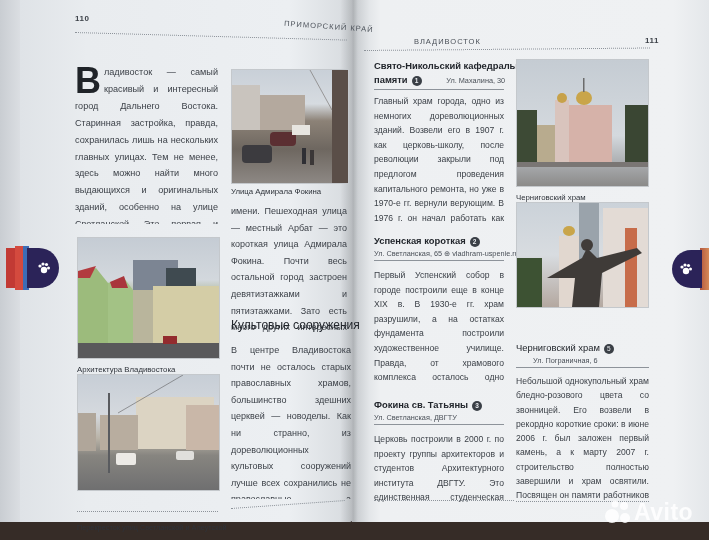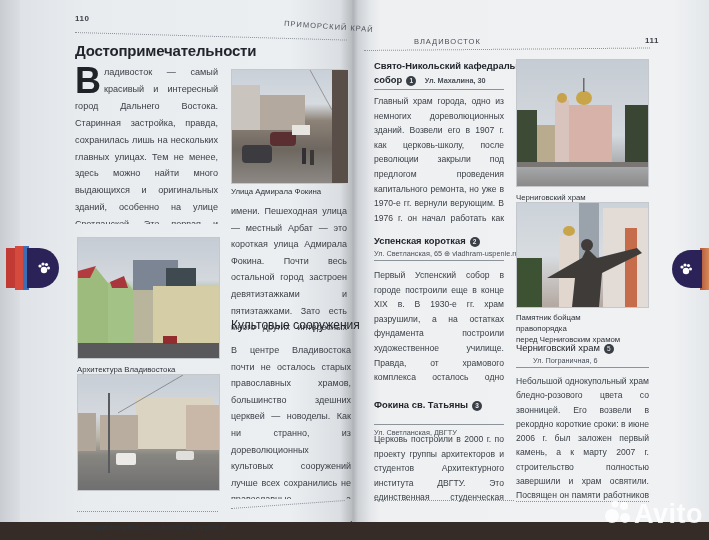--- a/index.html
+++ b/index.html
@@ -42,37 +42,36 @@
   .tab-left { position:absolute; left:6px; top:246px; width:46px; height:44px; }
   .tab-left .s1 { position:absolute; left:0; top:2px; width:9px; height:40px; background:#c23a34; }
   .tab-left .s2 { position:absolute; left:9px; top:0; width:8px; height:44px; background:#d44a3e; }
   .tab-left .s3 { position:absolute; left:17px; top:0; width:6px; height:44px; background:#3d6db5; }
   .tab-circle { position:absolute; width:32px; height:40px; background:#2b2358; border-radius:0 20px 20px 0; }
   .tab-right-circle { position:absolute; left:672px; top:250px; width:30px; height:38px; background:#2b2358; border-radius:20px 0 0 20px; }
   .tab-right-edge { position:absolute; left:700px; top:248px; width:9px; height:42px; background:linear-gradient(90deg,#b2573f,#d68a57); }
   .paw { position:absolute; width:14px; height:14px; }
 
   .watermark { position:absolute; left:604px; top:499px; width:100px; height:26px; }
-  .watermark .txt { position:absolute; left:30px; top:0; font-size:27px; font-weight:bold; color:rgba(255,255,255,0.85); letter-spacing:0.5px; }
+  .watermark .txt { position:absolute; left:30px; top:0; font-size:23px; font-weight:bold; color:rgba(255,255,255,0.85); letter-spacing:0.5px; }
 </style>
 </head>
 <body>
 
 <div class="book">
   <div class="page-edges-left"></div>
   <div class="page-left"></div>
   <div class="page-right"></div>
   <div class="spine-shadow"></div>
   <div class="table-bottom"></div>
 
   <div class="folio" style="left:75px;top:14px;">110</div>
   <div class="run-head" style="left:284px;top:22px;transform:rotate(4deg);">ПРИМОРСКИЙ КРАЙ</div>
   <div class="dotted" style="left:75px;top:32px;width:272px;transform:rotate(1.6deg);transform-origin:left;"></div>
 
-  <div class="section-title" style="left:75px;top:42px;">Достопримечательности</div>
 
   <div class="body-text" style="left:75px;top:64px;width:143px;height:160px;overflow:hidden;font-size:9.1px;line-height:16.9px;">
     <span class="dropcap">В</span><span>ладивосток — самый красивый и интересный город Дальнего Востока. Старинная застройка, правда, сохранилась лишь на нескольких главных улицах. Тем не менее, здесь можно найти много выдающихся и оригинальных зданий, особенно на улице Светланской. Это первая и главная улица города. До революции она называлась Американской, потом стала Светланской (в честь фрегата «Светлана»), после революции — Ленинской, а в 1990-е гг. вернулась к старому</span>
   </div>
 
   <div class="photo" style="left:231px;top:69px;width:116px;height:113px;background:linear-gradient(180deg,#c9d0d8 0%,#d6dbe0 30%,#8c8277 45%,#6e6760 70%,#8d8884 100%);">
     <svg width="116" height="113" viewBox="0 0 116 113">
       <rect x="0" y="15" width="28" height="45" fill="#c9c4be"></rect>
       <rect x="28" y="25" width="45" height="35" fill="#b4a99e"></rect>
       <rect x="100" y="0" width="16" height="113" fill="#5a4e48"></rect>
@@ -137,37 +136,37 @@
       </svg>
     </div>
   </div>
 
   <div class="run-head" style="left:373px;top:37px;margin-left:41px;">ВЛАДИВОСТОК</div>
   <div class="folio" style="left:635px;top:36px;margin-left:10px;">111</div>
   <div class="dotted" style="left:364px;top:50px;width:286px;transform:rotate(-0.5deg);transform-origin:left;"></div>
 
   <div class="entry-title" style="left:374px;top:59px;">
     <span>Свято-Никольский кафедральный</span><br>
-    <span>собор</span><span class="entry-num">1</span>
-    <span class="entry-addr" style="position:static;margin-left:6px;font-weight:bold;">Ул. Махалина, 30</span>
+    <span>памяти</span><span class="entry-num">1</span>
+    <span class="entry-addr" style="position:static;margin-left:22px;font-weight:normal;">Ул. Махалина, 30</span>
   </div>
   <div class="entry-rule" style="left:374px;top:89px;width:130px;"></div>
   <div class="body-text" style="left:374px;top:94px;width:130px;height:130px;overflow:hidden;font-size:8.6px;line-height:14.6px;">Главный храм города, одно из немногих дореволюционных зданий. Возвели его в 1907 г. как церковь-школу, после революции закрыли под предлогом проведения капитального ремонта, но уже в 1970-е гг. вернули верующим. В 1976 г. он начал работать как обычная церковь, а с 1997 г. при нем работает детская воскресная школа (ныне православная гимназия Владивостока).</div>
 
   <div class="entry-title" style="left:374px;top:234px;">
     <span>Успенская короткая</span><span class="entry-num">2</span>
   </div>
   <div class="entry-addr" style="left:374px;top:249px;">Ул. Светланская, 65 ⊕ vladhram-uspenie.ru</div>
   <div class="entry-rule" style="left:374px;top:260px;width:130px;"></div>
   <div class="body-text" style="left:374px;top:268px;width:130px;height:118px;overflow:hidden;font-size:8.6px;line-height:14.6px;">Первый Успенский собор в городе построили еще в конце XIX в. В 1930-е гг. храм разрушили, а на остатках фундамента построили художественное училище. Правда, от храмового комплекса осталось одно небольшое здание — так называемый соборный дом, где в советские годы разместилась школа ДОСААФ. В 1997 г. его передали РПЦ, которая и воссоздала в нем церковь.</div>
 
   <div class="entry-title" style="left:374px;top:398px;">
     <span>Фокина св. Татьяны</span><span class="entry-num">3</span>
   </div>
-  <div class="entry-addr" style="left:374px;top:413px;margin-top:15px;">Ул. Светланская, ДВГТУ</div>
+  <div class="entry-addr" style="left:374px;top:413px;">Ул. Светланская, ДВГТУ</div>
   <div class="entry-rule" style="left:374px;top:424px;width:130px;"></div>
   <div class="body-text" style="left:374px;top:432px;width:130px;height:75px;overflow:hidden;font-size:8.6px;line-height:14.6px;">Церковь построили в 2000 г. по проекту группы архитекторов и студентов Архитектурного института ДВГТУ. Это единственная студенческая часовня на Дальнем Востоке.</div>
   <div class="dotted" style="left:374px;top:500px;width:140px;"></div>
 
   <div class="photo" style="left:516px;top:59px;width:131px;height:126px;background:linear-gradient(180deg,#c5ccd3 0%,#d4d9de 60%,#a3a5a7 86%,#8b8a89 100%);">
     <svg width="131" height="126" viewBox="0 0 131 126">
       <rect x="0" y="50" width="20" height="55" fill="#3d4a35"></rect>
       <rect x="108" y="45" width="23" height="60" fill="#3a4633"></rect>
       <rect x="20" y="65" width="25" height="40" fill="#b8ab8e"></rect>
       <rect x="50" y="45" width="45" height="60" fill="#d6b2a9"></rect>
@@ -185,24 +184,20 @@
       <rect x="62" y="0" width="20" height="104" fill="#9aa3ab"></rect>
       <rect x="86" y="5" width="45" height="99" fill="#e3dbd5"></rect>
       <rect x="108" y="25" width="12" height="79" fill="#c76c4a"></rect>
       <ellipse cx="52" cy="28" rx="6" ry="5" fill="#c9a54a"></ellipse>
       <rect x="42" y="33" width="20" height="71" fill="#e1d7cf"></rect>
       <rect x="0" y="55" width="25" height="49" fill="#3d5233"></rect>
       <polygon points="30,75 65,55 70,45 80,55 120,45 125,50 85,70 82,104 55,104 58,75" fill="#3f3b38"></polygon>
       <circle cx="70" cy="42" r="6" fill="#413c39"></circle>
     </svg>
   </div>
-  <div class="caption" style="left:516px;top:312px;">
-    <span>Памятник бойцам правопорядка</span><br>
-    <span>перед Черниговским храмом</span>
-  </div>
 
   <div class="entry-title" style="left:516px;top:341px;font-weight:normal;">
     <span>Черниговский храм</span><span class="entry-num">5</span>
   </div>
   <div class="entry-addr" style="left:533px;top:356px;">Ул. Пограничная, 6</div>
   <div class="entry-rule" style="left:516px;top:367px;width:133px;"></div>
   <div class="body-text" style="left:516px;top:374px;width:133px;height:126px;overflow:hidden;font-size:8.6px;line-height:14.3px;">Небольшой однокупольный храм бледно-розового цвета со звонницей. Его возвели в рекордно короткие сроки: в июне 2006 г. был заложен первый камень, а к марту 2007 г. строительство полностью завершили и храм освятили. Посвящен он памяти работников УВД Приморья, павших при исполнении служебных обязанностей.</div>
   <div class="dotted" style="left:516px;top:501px;width:133px;"></div>
 
   <div class="tab-right-edge"></div>

